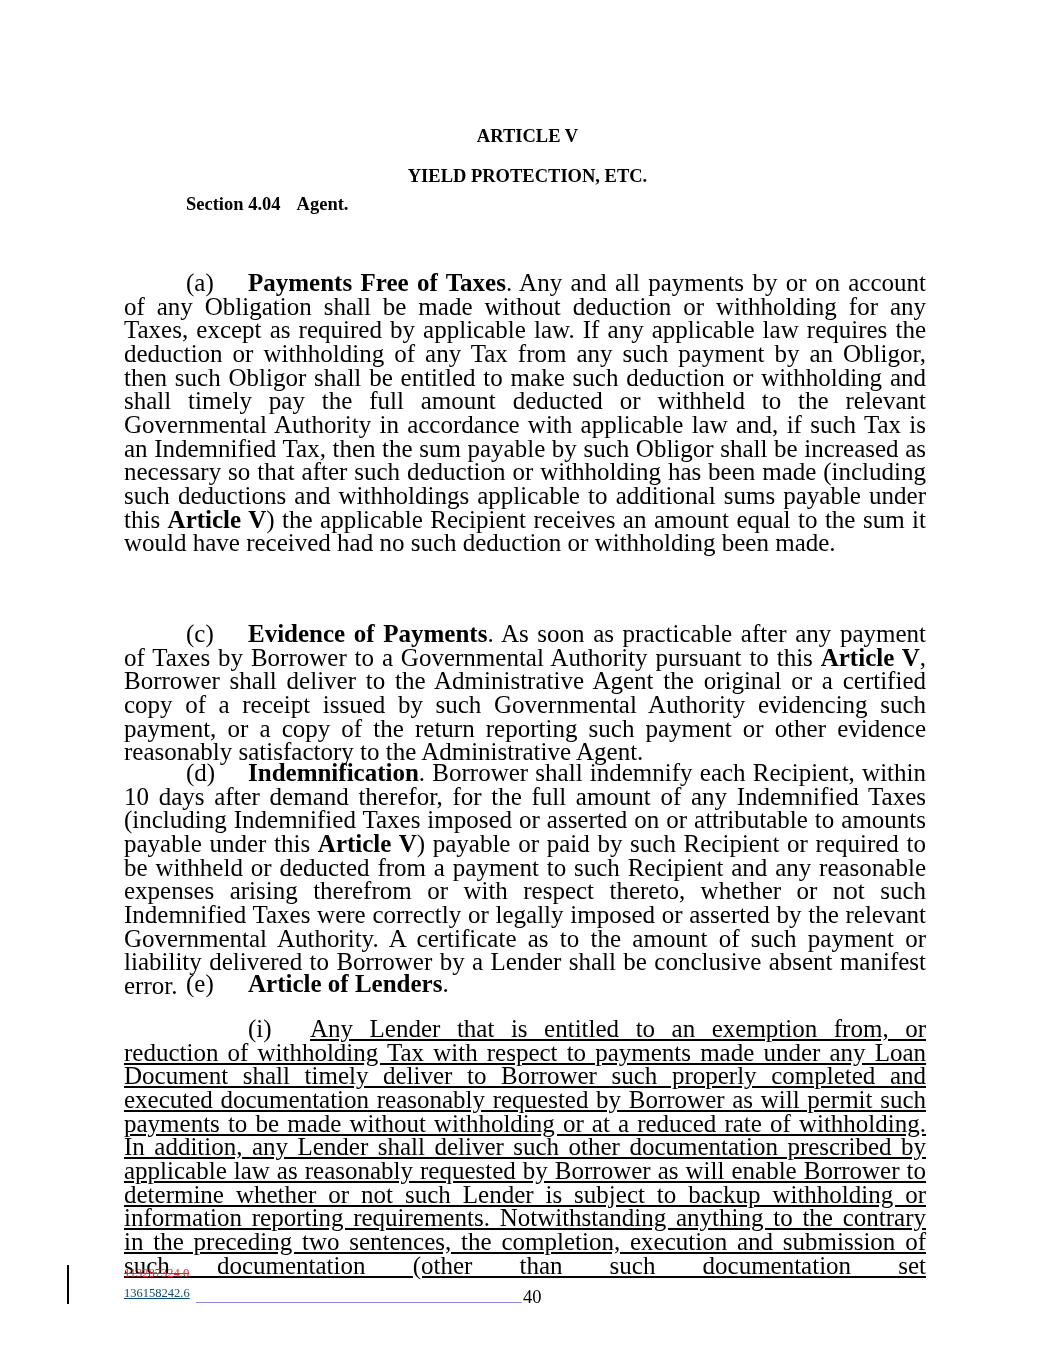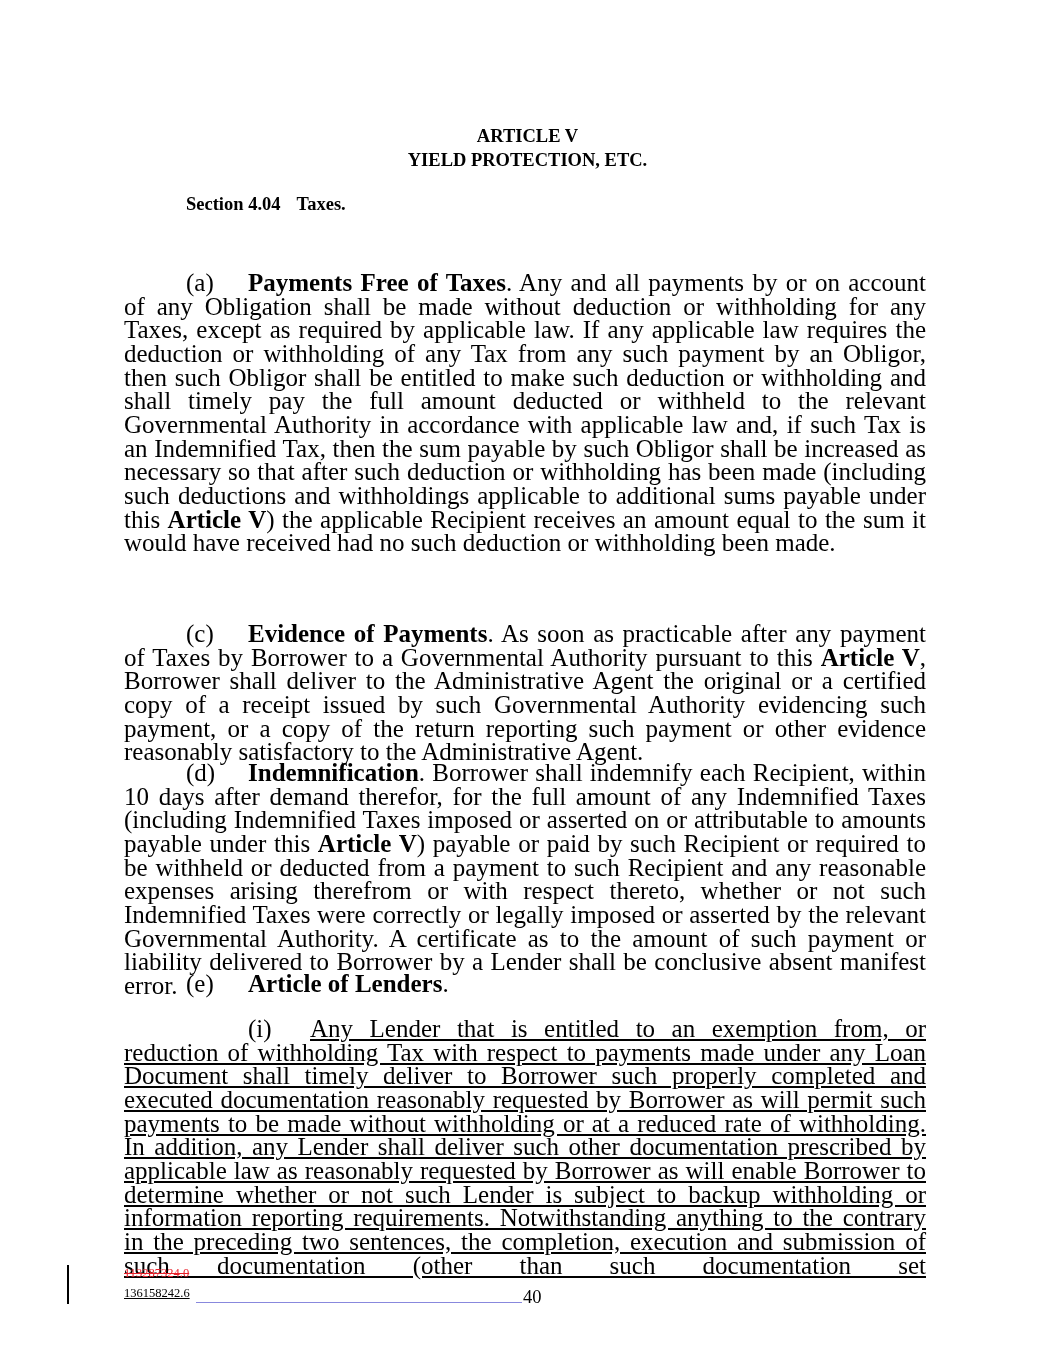--- a/index.html
+++ b/index.html
@@ -12,34 +12,34 @@
     .section-title .tab { display: inline-block; width: 16px; }
     .para { position: absolute; left: 124px; width: 802px; font-size: 25px; line-height: 23.65px;
       text-align: justify; text-align-last: left; }
     .para .num { display: inline-block; width: 62px; margin-left: 62px; }
     .para .num-deep { display: inline-block; width: 62px; margin-left: 124px; }
     .para b { font-weight: bold; }
     .para.last-justified { text-align-last: justify; text-decoration: underline; }
     .footer-bar { position: absolute; left: 67px; top: 1265px; width: 2px; height: 39px; background: #000; }
     .doc-id-old { position: absolute; left: 124px; top: 1266px; font-size: 12.5px; color: #e8202a;
       text-decoration: line-through; }
-    .doc-id-new { position: absolute; left: 124px; top: 1286px; font-size: 12.5px; color: #000000;
+    .doc-id-new { position: absolute; left: 124px; top: 1286px; font-size: 12.5px; color: #0c4a6e;
       text-decoration: underline; }
     .footer-rule { position: absolute; left: 196px; top: 1302px; width: 326px; height: 1px; background: #8888dd; }
     .page-number { position: absolute; left: 523px; top: 1287px; font-size: 18.5px; }
   </style>
 </head>
 <body>
 
 <div class="page">
 
   <div class="heading" style="top:125px;">ARTICLE V</div>
-  <div class="heading" style="top:149px;font-family:Liberation Serif, serif;">YIELD PROTECTION, ETC.</div>
+  <div class="heading" style="top:165px;font-family:Liberation Serif, serif;">YIELD PROTECTION, ETC.</div>
 
-  <div class="section-title"><span>Section 4.04</span><span class="tab"></span><span>Taxes.</span></div>
+  <div class="section-title"><span>Section 4.04</span><span class="tab"></span><span>Agent.</span></div>
 
   <div class="para" style="top:271px;"><span class="num">(a)</span><b>Payments Free of Taxes</b><span>.  Any and all payments by or on account of any Obligation shall be made without deduction or withholding for any Taxes, except as required by applicable law. If any applicable law requires the deduction or withholding of any Tax from any such payment by an Obligor, then such Obligor shall be entitled to make such deduction or withholding and shall timely pay the full amount deducted or withheld to the relevant Governmental Authority in accordance with applicable law and, if such Tax is an Indemnified Tax, then the sum payable by such Obligor shall be increased as necessary so that after such deduction or withholding has been made (including such deductions and withholdings applicable to additional sums payable under this </span><b>Article V</b><span>) the applicable Recipient receives an amount equal to the sum it would have received had no such deduction or withholding been made.</span></div>
 
 
   <div class="para" style="top:622px;"><span class="num">(c)</span><b>Evidence of Payments</b><span>.  As soon as practicable after any payment of Taxes by Borrower to a Governmental Authority pursuant to this </span><b>Article V</b><span>, Borrower shall deliver to the Administrative Agent the original or a certified copy of a receipt issued by such Governmental Authority evidencing such payment, or a copy of the return reporting such payment or other evidence reasonably satisfactory to the Administrative Agent.</span></div>
 
   <div class="para" style="top:761px;"><span class="num">(d)</span><b>Indemnification</b><span>.  Borrower shall indemnify each Recipient, within 10 days after demand therefor, for the full amount of any Indemnified Taxes (including Indemnified Taxes imposed or asserted on or attributable to amounts payable under this </span><b>Article V</b><span>) payable or paid by such Recipient or required to be withheld or deducted from a payment to such Recipient and any reasonable expenses arising therefrom or with respect thereto, whether or not such Indemnified Taxes were correctly or legally imposed or asserted by the relevant Governmental Authority.  A certificate as to the amount of such payment or liability delivered to Borrower by a Lender shall be conclusive absent manifest error.</span></div>
 
   <div class="para" style="top:972px;"><span class="num">(e)</span><b>Article of Lenders</b><span>.</span></div>
 

